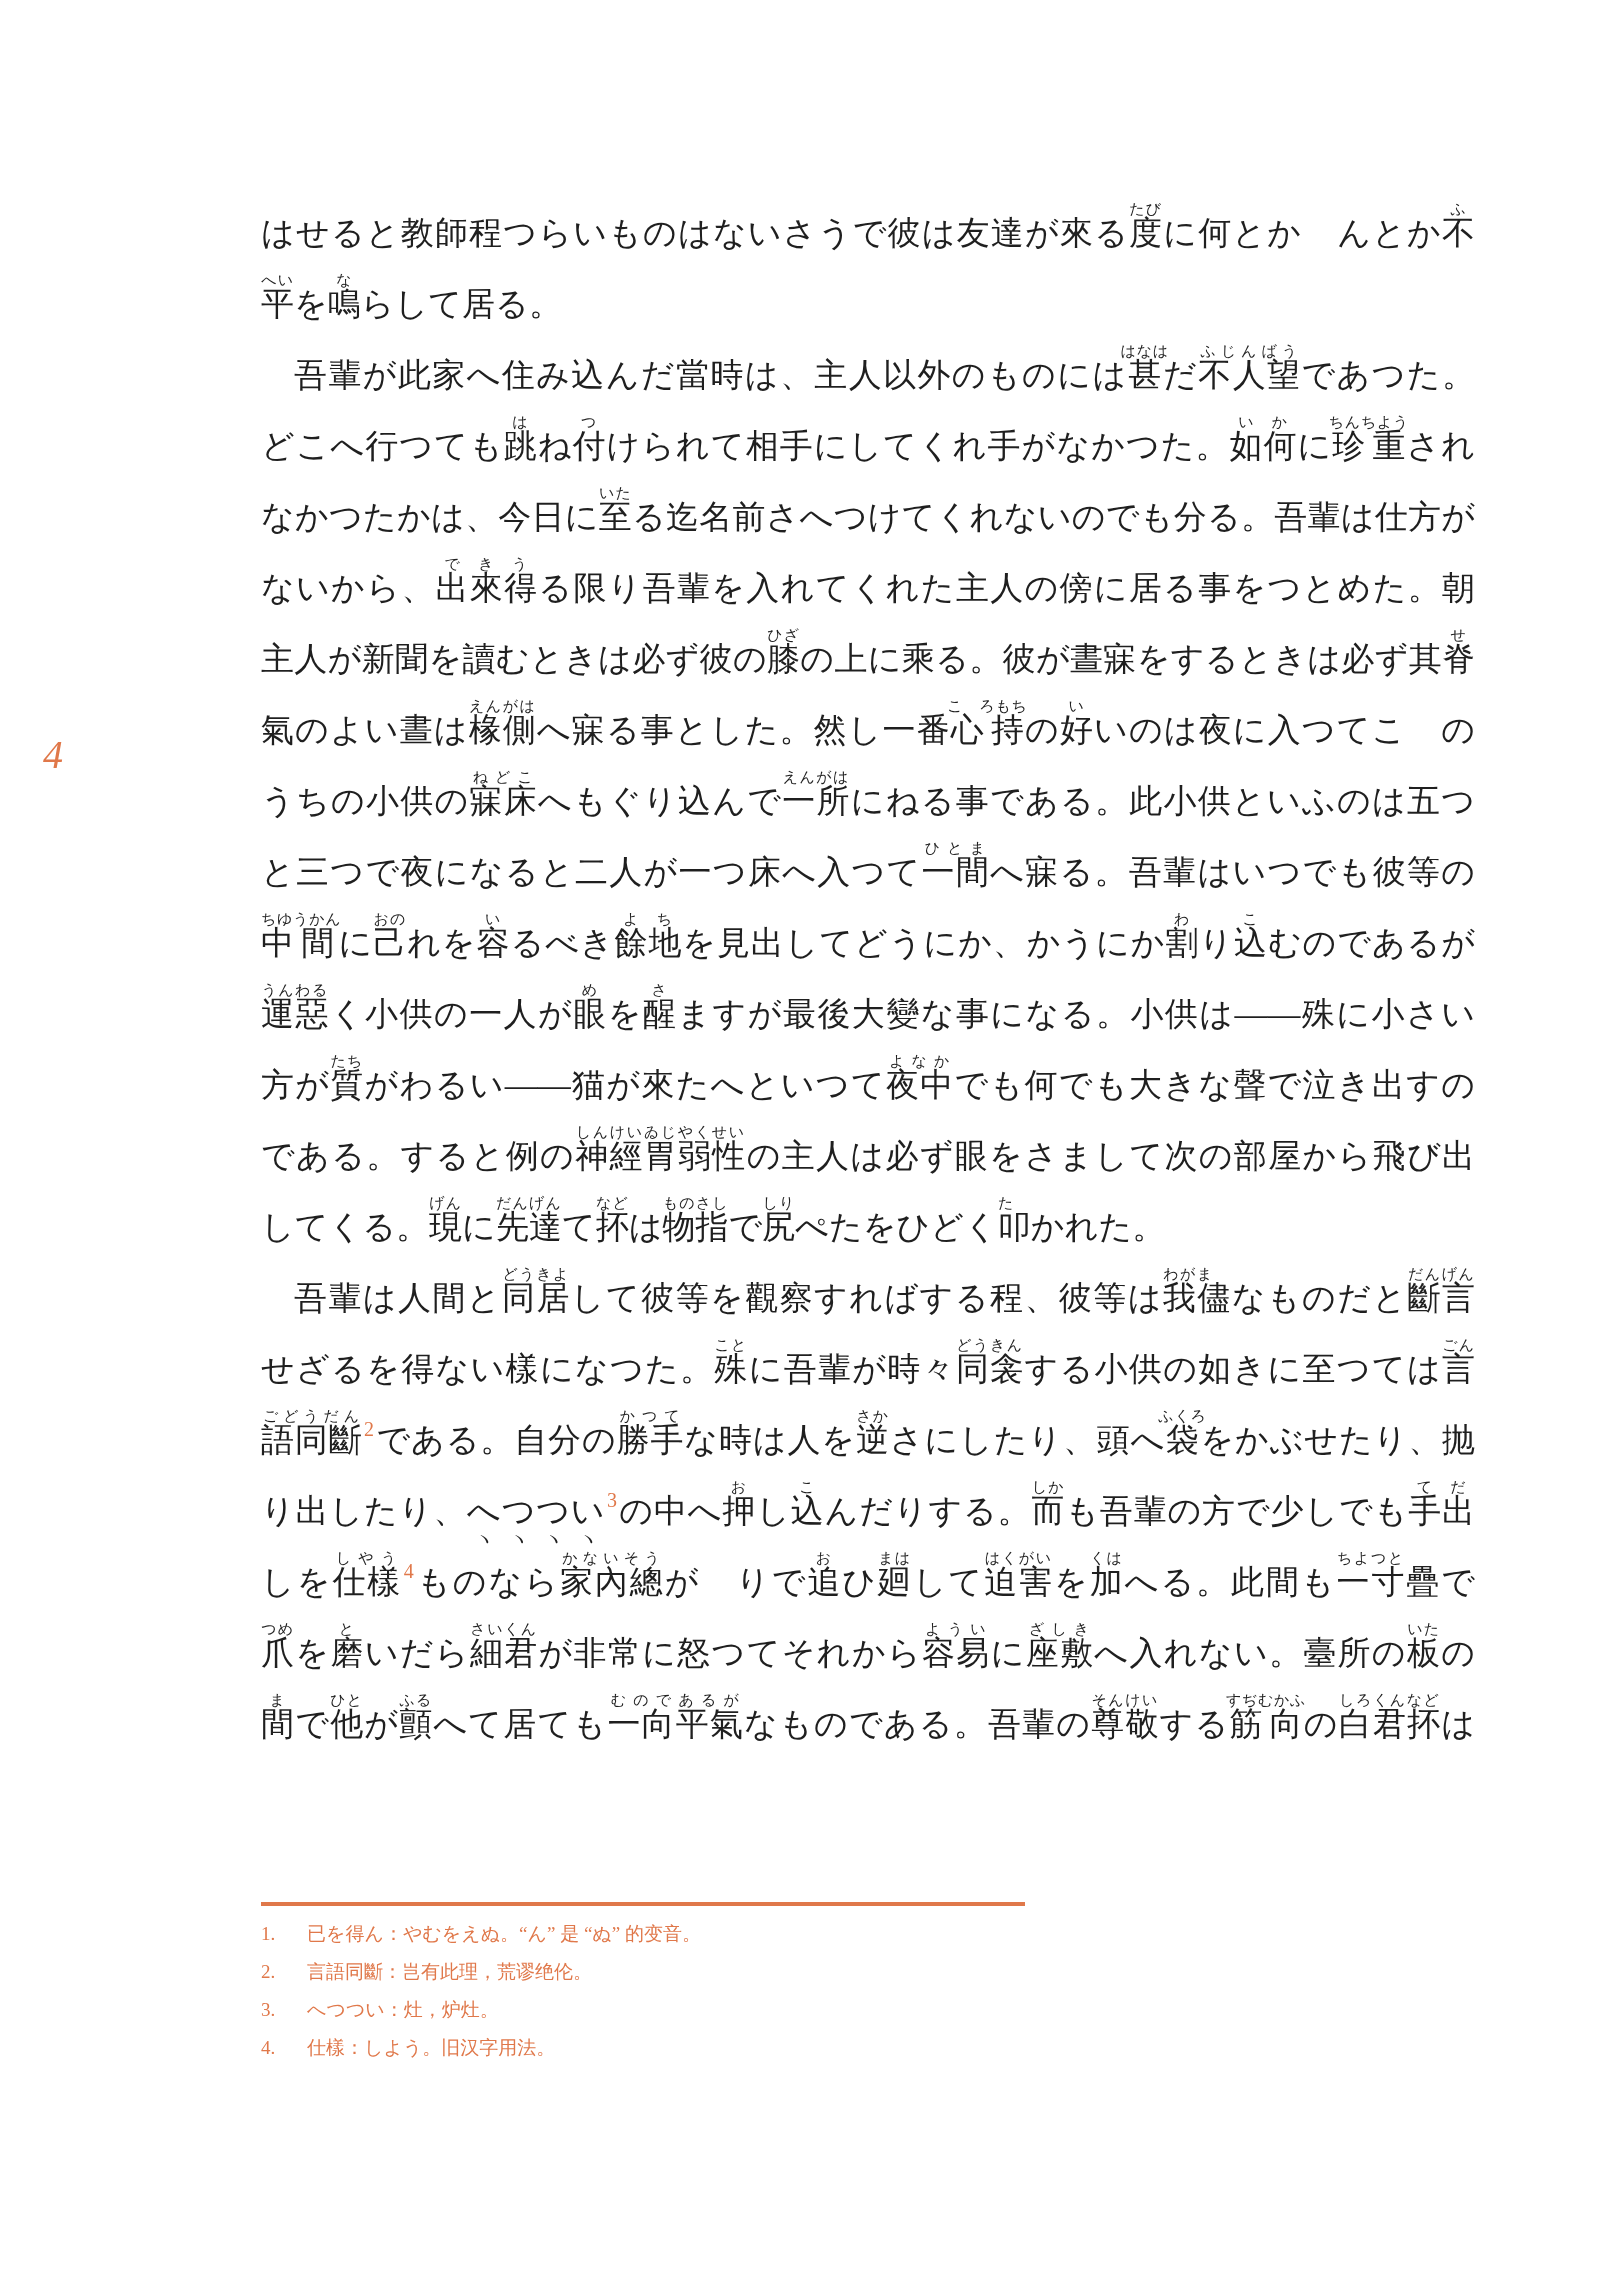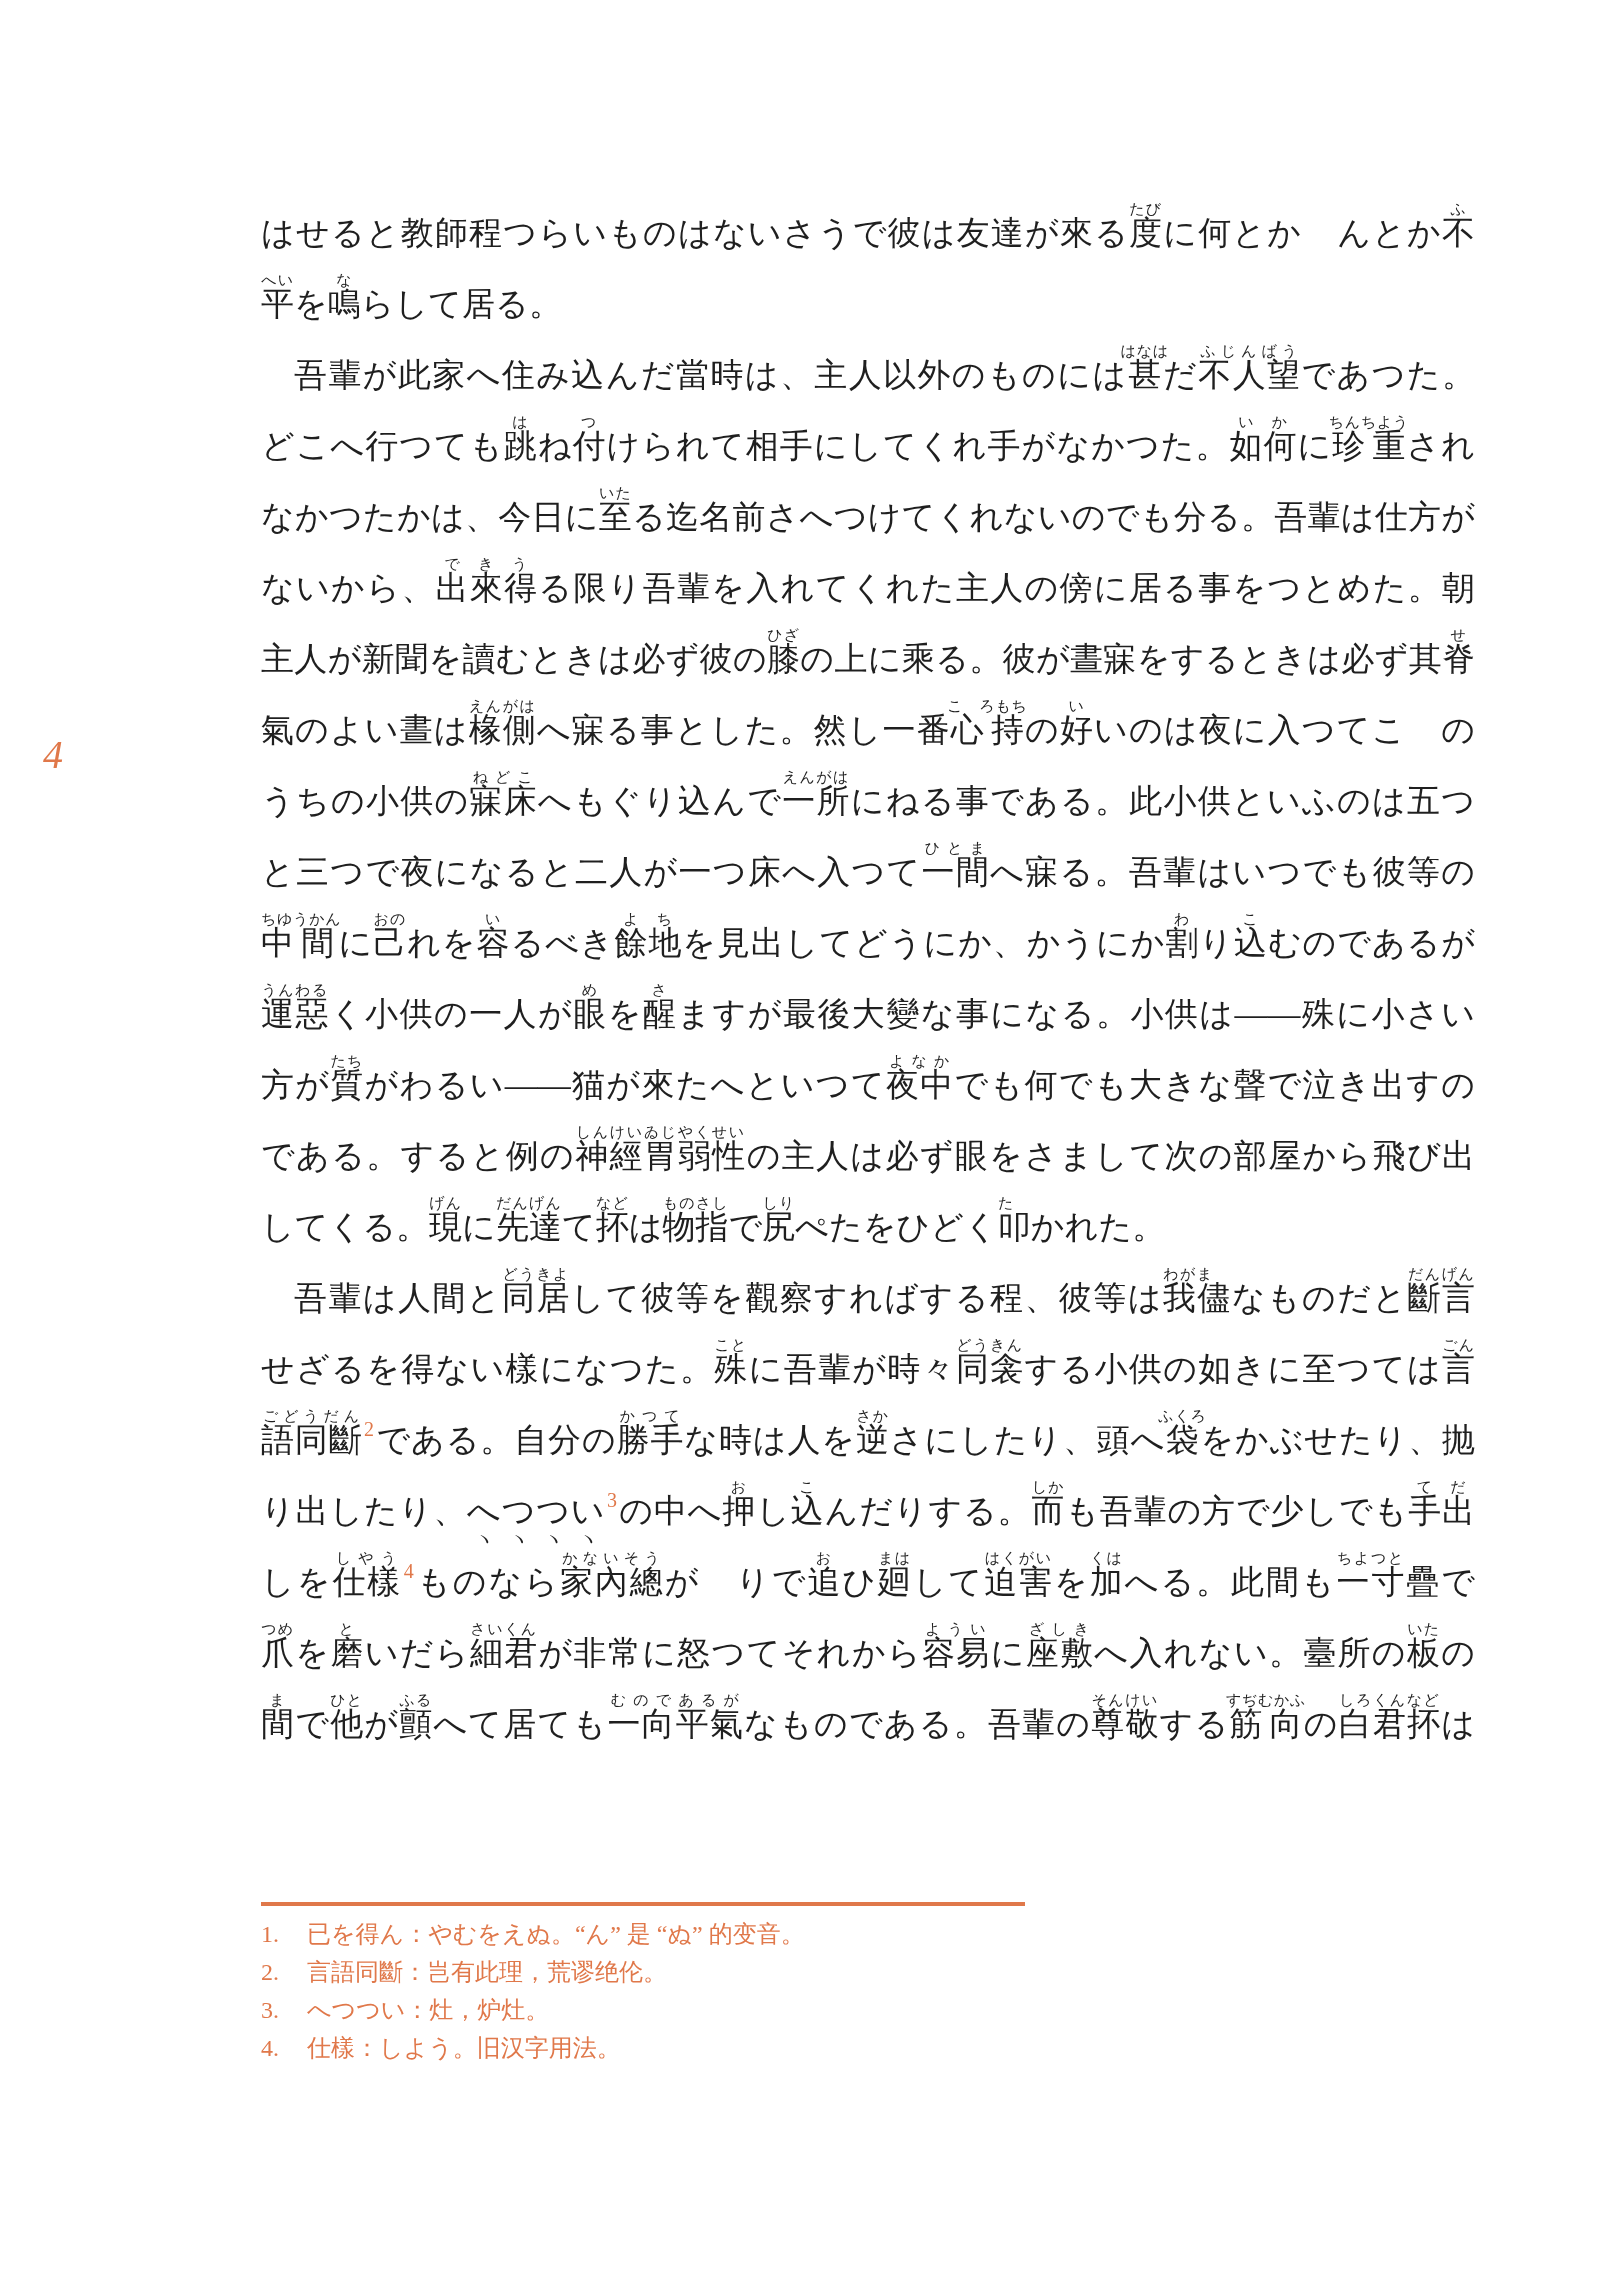--- a/index.html
+++ b/index.html
@@ -50,21 +50,21 @@
     position:absolute; left:261px; top:1902px; width:1214px;
     color:#E0784A;
   }
   .fn-rule {
     width:764px; height:3.7px;
     background:#E0784A;
     margin:0 0 9px 0;
   }
   .footnote {
     height:38px; line-height:38px;
-    font-size:24px;
+    font-size:19px;
     white-space:nowrap;
   }
   .fn-num { display:inline-block; width:46px; }
 </style>
 </head>
 <body>
 
 <div class="page">
   <div class="page-number">4</div>
 

